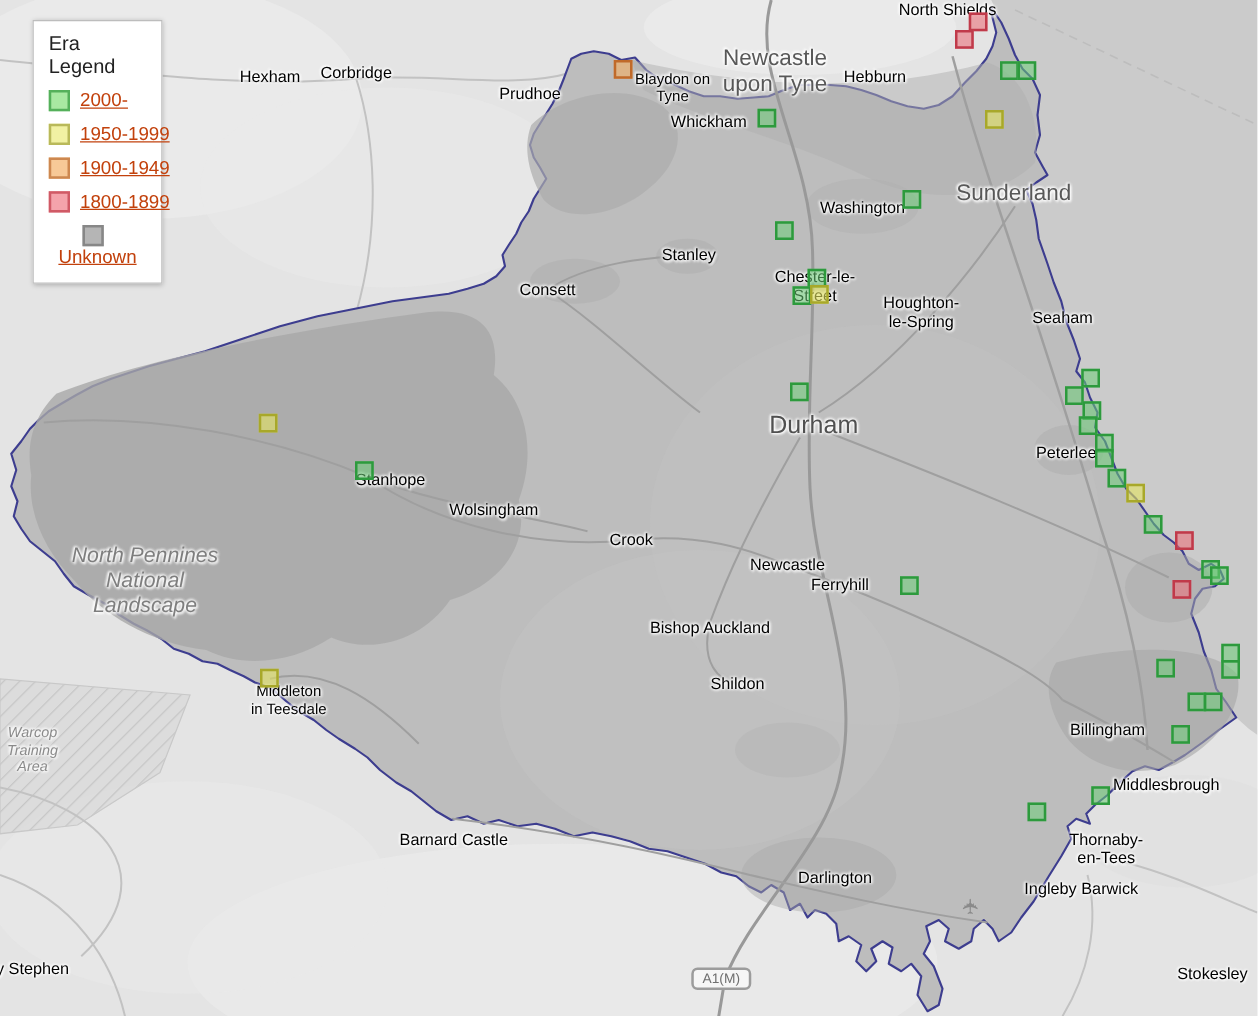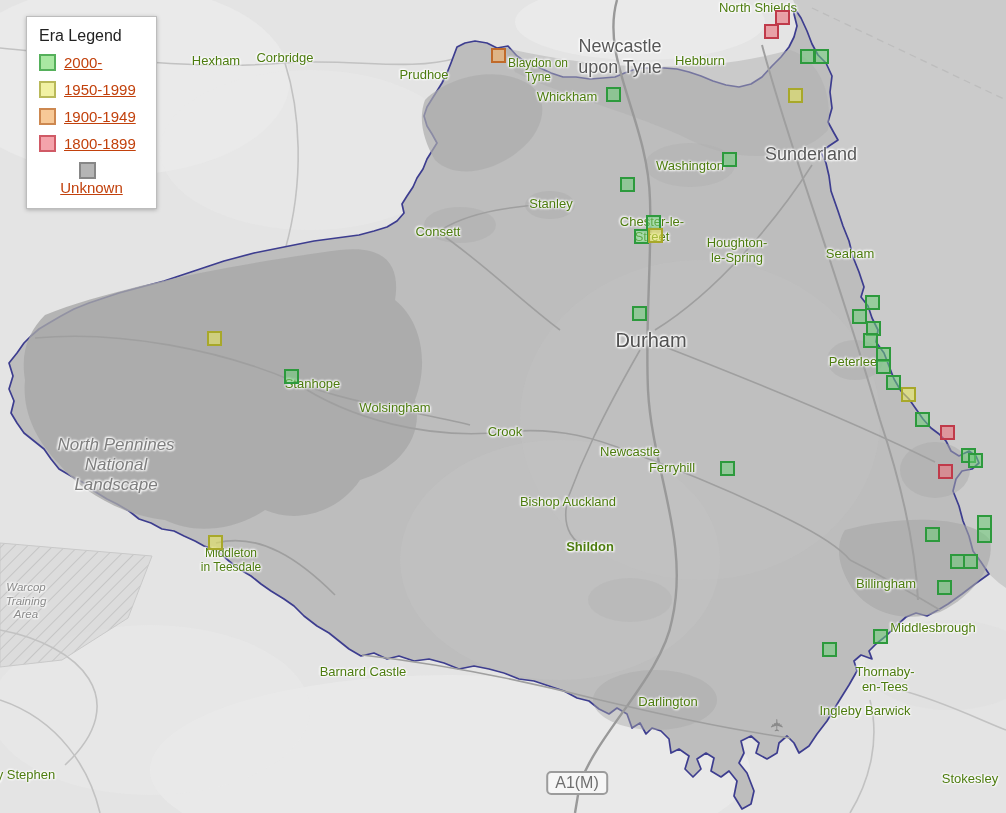--- a/index.html
+++ b/index.html
@@ -6,54 +6,54 @@
   #map-root{
     position:relative;width:1006px;height:813px;overflow:hidden;
     background:#e4e4e4;font-family:"Liberation Sans",sans-serif;
     user-select:none;
   }
   #basemap{position:absolute;left:0;top:0;}
   
   .lbl{
     position:absolute;transform:translate(-50%,-50%);
     text-align:center;white-space:pre-line;line-height:1.18;
-    color:#4d7c0f;
+    color:#000000;
     text-shadow:0 0 3px #fff,0 0 3px #fff,1px 1px 2px #fff,-1px -1px 2px #fff;
     pointer-events:none;
   }
   .town{font-size:13px;}
   .town-sm{font-size:12px;}
   .city{font-size:18px;color:#585858;}
   .city-xl{font-size:20px;color:#505050;}
   .area{font-size:17px;font-style:italic;color:#7e7e7e;}
   .area-sm{font-size:11.5px;font-style:italic;color:#8a8a8a;}
   
   .marker{
     position:absolute;width:15px;height:15px;box-sizing:border-box;
     border:2px solid #000;margin:-8px 0 0 -8px;cursor:pointer;
   }
   
   .legend{
-    position:absolute;left:26px;top:16px;width:131px;
+    position:absolute;left:26px;top:16px;width:104px;
     background:#fff;border:1px solid #bdbdbd;box-shadow:0 1px 4px rgba(0,0,0,.25);
     padding:10px 12px 12px 12px;box-sizing:border-box;z-index:20;
   }
   .legend-title{font-size:16px;color:#222;margin-bottom:9px;}
   .legend-row{display:flex;align-items:center;margin-bottom:10px;}
   .legend-row:last-child{margin-bottom:0;flex-direction:column;}
   .swatch{
     width:17px;height:17px;box-sizing:border-box;border:2px solid #888;
     margin-right:8px;flex:0 0 auto;
   }
   .legend-label{font-size:15px;color:#c2410c;white-space:nowrap;text-decoration:underline;}
   
   .road-badge{
     position:absolute;transform:translate(-50%,-50%);
     background:#f6f6f6;border:2px solid #9c9c9c;border-radius:5px;
-    font-size:16px;color:#6f6f6f;padding:1px 7px;white-space:nowrap;
+    font-size:11px;color:#6f6f6f;padding:1px 7px;white-space:nowrap;
   }
   .plane{
     position:absolute;transform:translate(-50%,-50%) rotate(-90deg);
     font-size:17px;color:#8a8a8a;pointer-events:none;
   }
 </style>
 </head>
 <body>
 
 <div id="map-root">
@@ -188,21 +188,21 @@
       <div class="lbl town" style="left: 853px; top: 362px;">Peterlee</div>
       <div class="lbl town" style="left: 293px; top: 384px; padding-left: 39px;">Stanhope</div>
       <div class="lbl area" style="left: 116px; top: 445px; margin-top: 20px;">North Pennines
 National
 Landscape</div>
       <div class="lbl town" style="left: 395px; top: 408px;">Wolsingham</div>
       <div class="lbl town" style="left: 505px; top: 432px;">Crook</div>
       <div class="lbl town" style="left: 630px; top: 452px;">Newcastle</div>
       <div class="lbl town" style="left: 672px; top: 468px;">Ferryhill</div>
       <div class="lbl town" style="left: 568px; top: 502px;">Bishop Auckland</div>
-      <div class="lbl town" style="left: 590px; top: 547px; font-weight: bold;">Shildon</div>
+      <div class="lbl town" style="left: 590px; top: 547px;">Shildon</div>
       <div class="lbl town-sm" style="left: 231px; top: 560px;">Middleton
 in Teesdale</div>
       <div class="lbl area-sm" style="left: 26px; top: 601px;">Warcop
 Training
 Area</div>
       <div class="lbl town" style="left: 886px; top: 584px;">Billingham</div>
       <div class="lbl town" style="left: 933px; top: 628px;">Middlesbrough</div>
       <div class="lbl town" style="left: 885px; top: 679px;">Thornaby-
 en-Tees</div>
       <div class="lbl town" style="left: 865px; top: 711px;">Ingleby Barwick</div>

